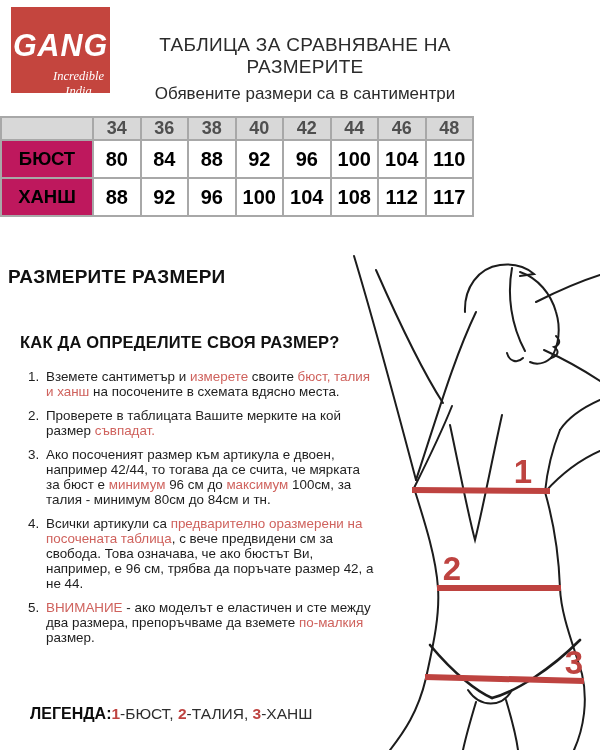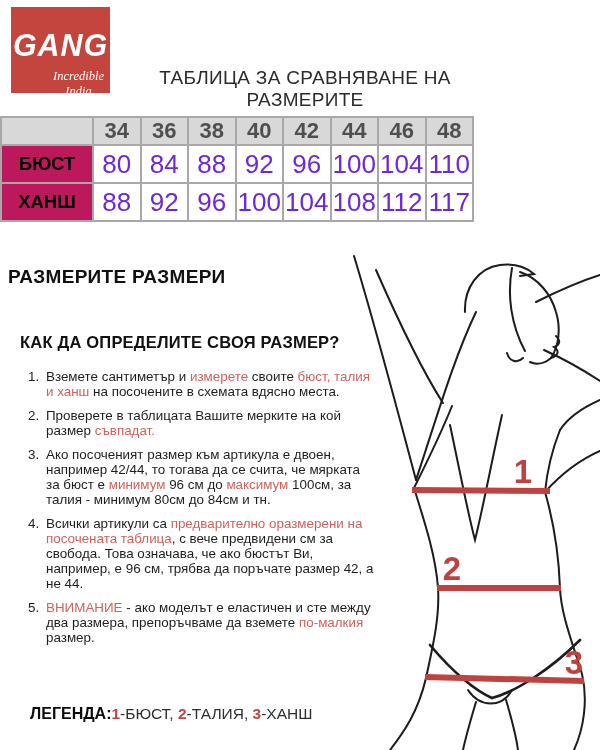--- a/index.html
+++ b/index.html
@@ -9,32 +9,32 @@
 
   
   .logo { position:absolute; left:11px; top:7px; width:99px; height:86px;
           background:var(--brand-red); color:#fff; text-align:center; }
   .logo-name { margin-top:21px; font-size:31px; font-weight:bold; font-style:italic;
                letter-spacing:1px; transform:scaleX(.98); }
   .logo-tagline { margin-top:5px; font-family:Liberation Serif, serif; font-style:italic;
                   font-size:12.5px;margin-left:36px; }
 
   
-  .titles { position:absolute; left:100px; top:34px; width:410px; text-align:center; color:#2b2b2b;margin-top:33px; }
+  .titles { position:absolute; left:100px; top:34px; width:410px; text-align:center; color:#2b2b2b; }
   .main-title { font-size:19px; letter-spacing:.3px; }
   .sub-title  { font-size:17px; margin-top:6px; }
 
   
   .size-table-wrap { position:absolute; left:0; top:116px; }
   table { border-collapse:collapse; table-layout:fixed; width:474px; }
   th, td { border:2px solid #a8a8a8; text-align:center; vertical-align:middle; }
-  thead th { background:#d8d8d8; height:23px; font-size:22px; font-weight:bold; color:#4f4f4f; }
+  thead th { background:#d8d8d8; height:23px; font-size:18px; font-weight:bold; color:#4f4f4f; }
   thead th.corner { width:92px; }
   tbody th.rowlabel { background:#be185d; font-size:18.5px; font-weight:bold; color:#000; height:38px; }
-  tbody td { font-size:26px; color:#6d28d9; background:#fff; }
+  tbody td { font-size:20px; color:#000000; background:#fff;font-weight:bold; }
 
   
   .euro-heading { position:absolute; left:8px; top:266px; font-size:19px; font-weight:bold;
                   letter-spacing:.3px; color:#111; }
   .howto-heading { position:absolute; left:20px; top:333px; font-size:16.5px; font-weight:bold;
                    letter-spacing:.2px; color:#111; }
 
   
   .instructions { position:absolute; left:28px; top:369px; width:347px;
                   font-size:13.4px; line-height:15px; color:#1e1e1e; }

